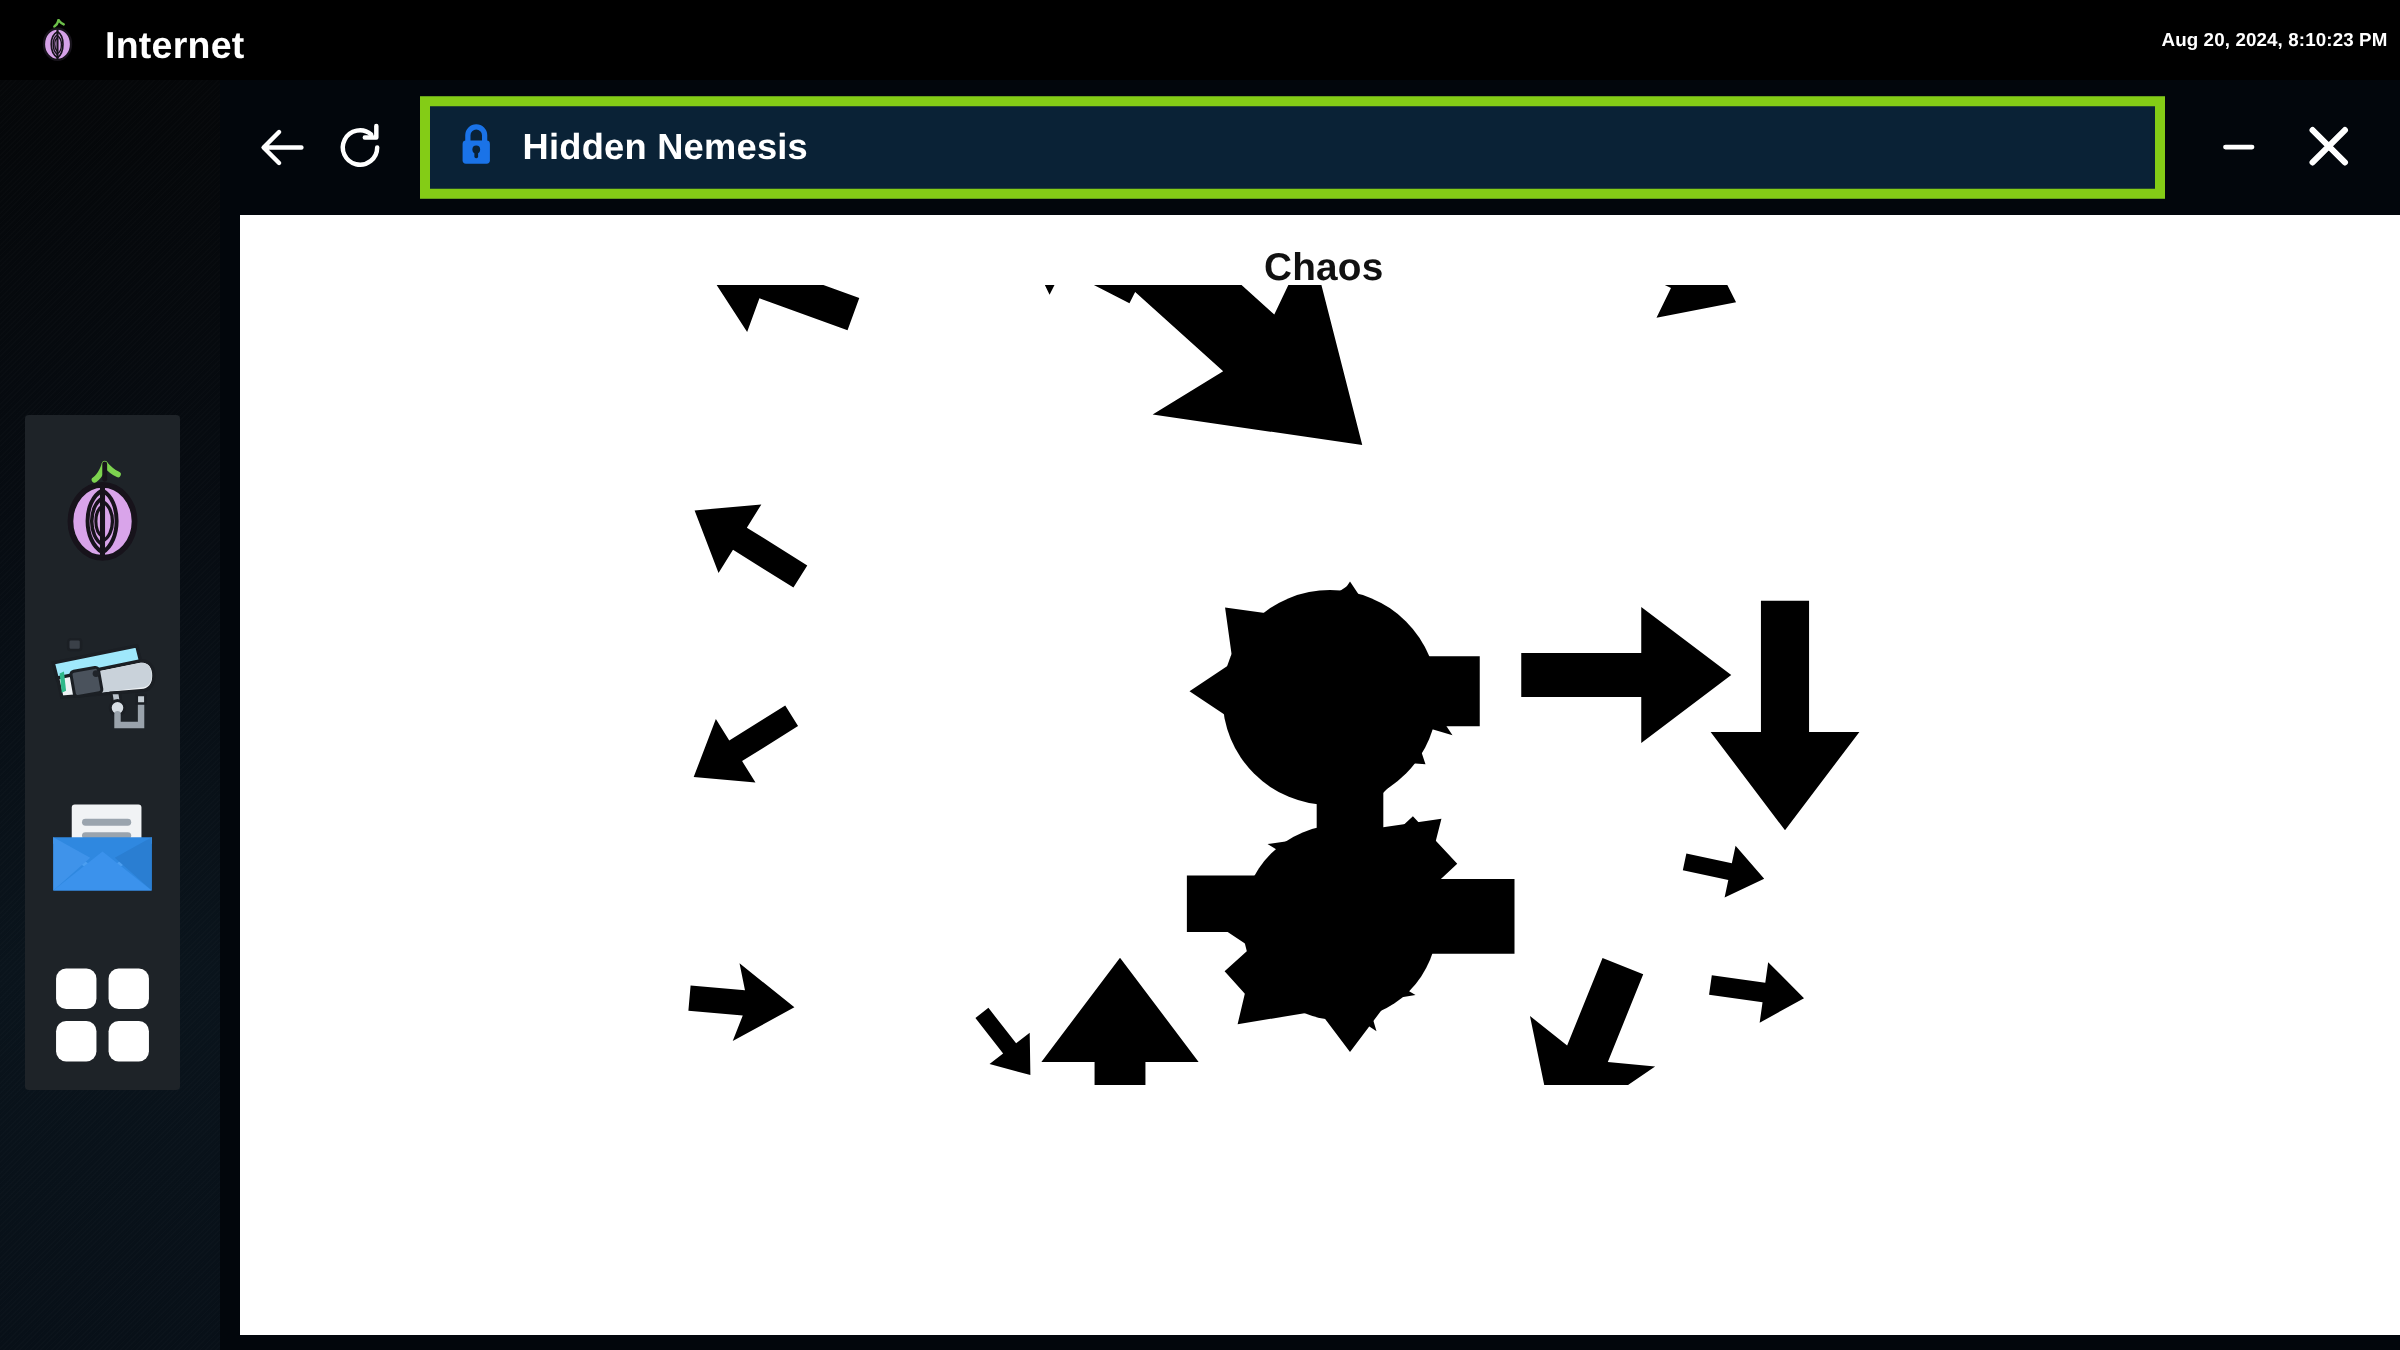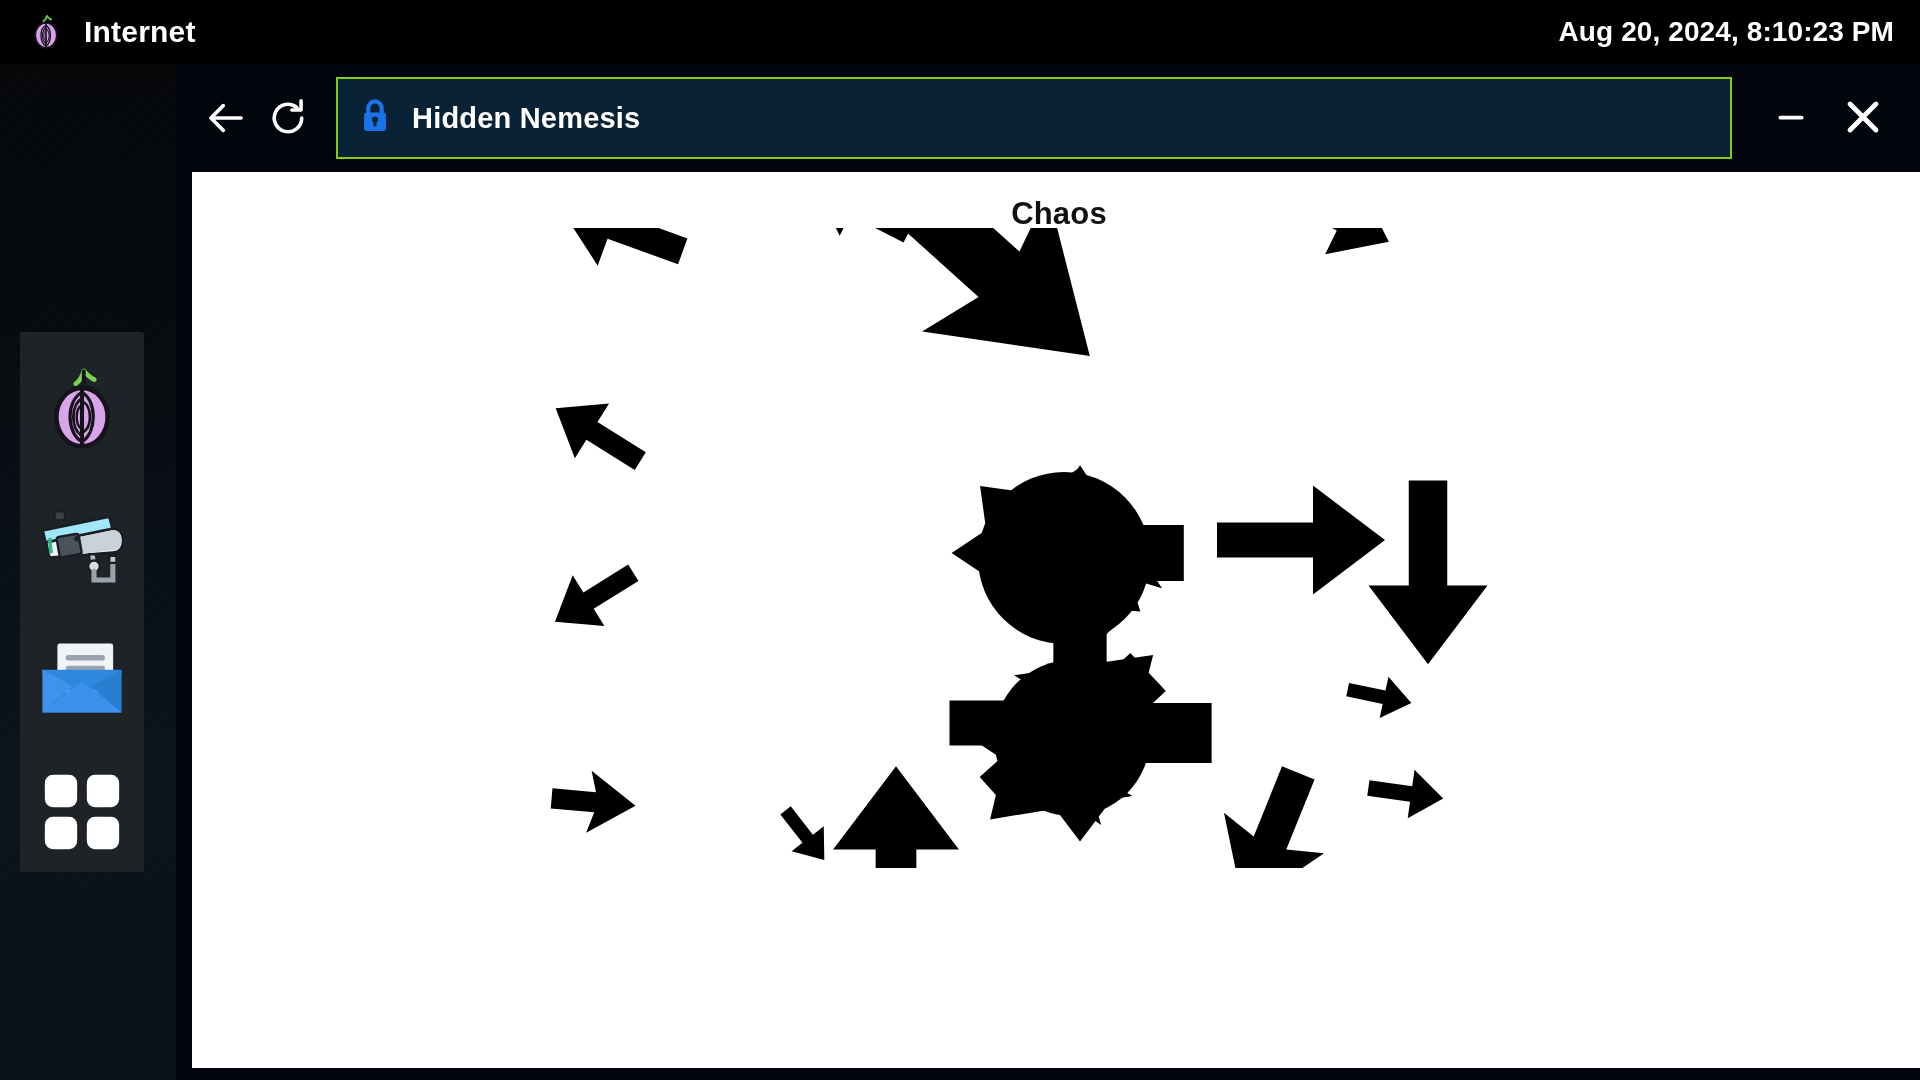--- a/index.html
+++ b/index.html
@@ -19,34 +19,34 @@
   }
 
   
   #topbar {
     position: absolute; left: 0; top: 0;
     width: 1920px; height: 64px;
     background: #000000;
     display: flex; align-items: center;
     z-index: 40;
   }
-  #topbar-left { display: flex; align-items: center; padding-left: 26px; gap: 18px; }
+  #topbar-left { display: flex; align-items: flex-end; padding-left: 26px; gap: 18px; }
   .onion-small { width: 40px; height: 40px; display: block; }
   #app-title {
     color: #ffffff;
     font-size: 30px;
     font-weight: bold;
     letter-spacing: .2px;
     line-height: 1;
   }
   #topbar-right {
     margin-left: auto;
-    padding-right: 26px;
+    padding-right: 10px;
     color: #ffffff;
-    font-size: 28px;
+    font-size: 15px;
     font-weight: bold;
     letter-spacing: .1px;
   }
 
   
   #dock-rail {
     position: absolute; left: 0; top: 64px;
     width: 176px; height: 1016px;
     background:
       repeating-linear-gradient(135deg, rgba(255,255,255,0.012) 0px, rgba(255,255,255,0.012) 1px, transparent 1px, transparent 3px),
@@ -98,21 +98,21 @@
   }
   #nav-back { margin-right: 10px; }
   #nav-reload { margin-right: 22px; }
   .nav-btn svg { display: block; }
 
   #url-bar {
     flex: 1 1 auto;
     height: 82px;
     margin-right: 26px;
     background: #0a2236;
-    border: 2px solid #84cc16;
+    border: 8px solid #84cc16;
     display: flex;
     align-items: center;
     padding-left: 22px;
     gap: 22px;
     cursor: text;
     min-width: 0;
   }
   #lock-icon { flex: 0 0 auto; display: block; }
   #url-text {
     color: #ffffff;

